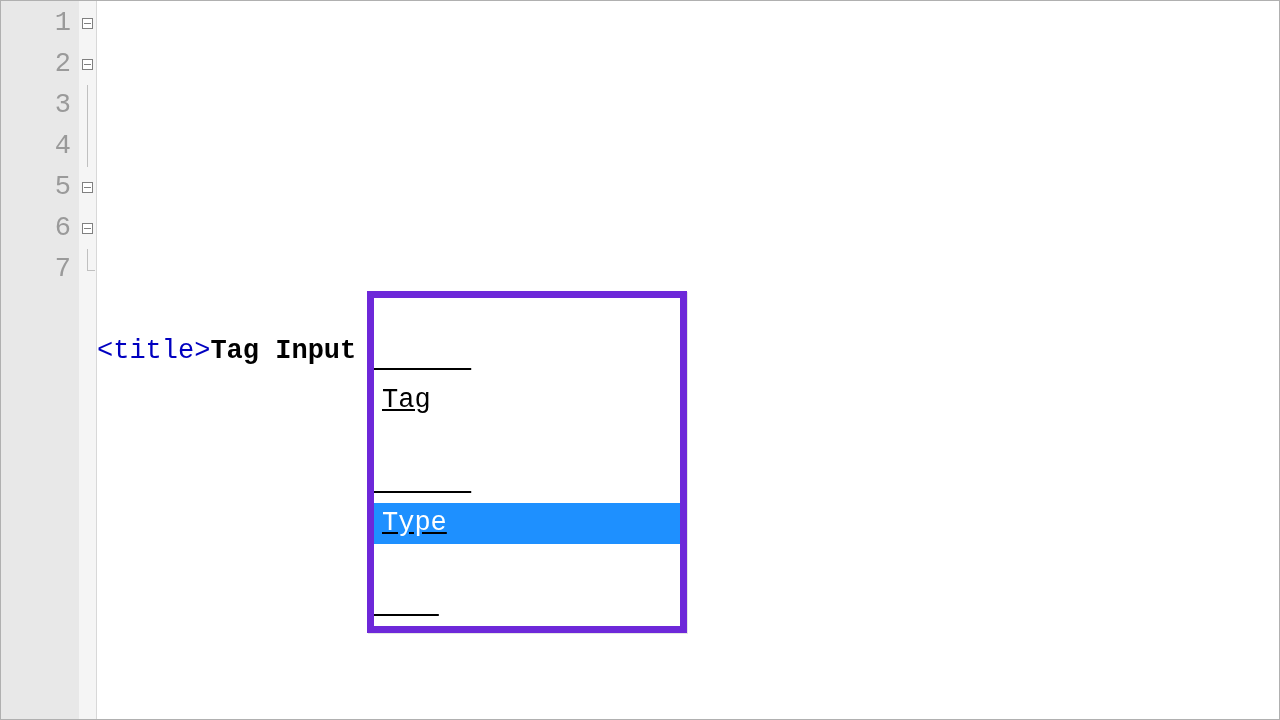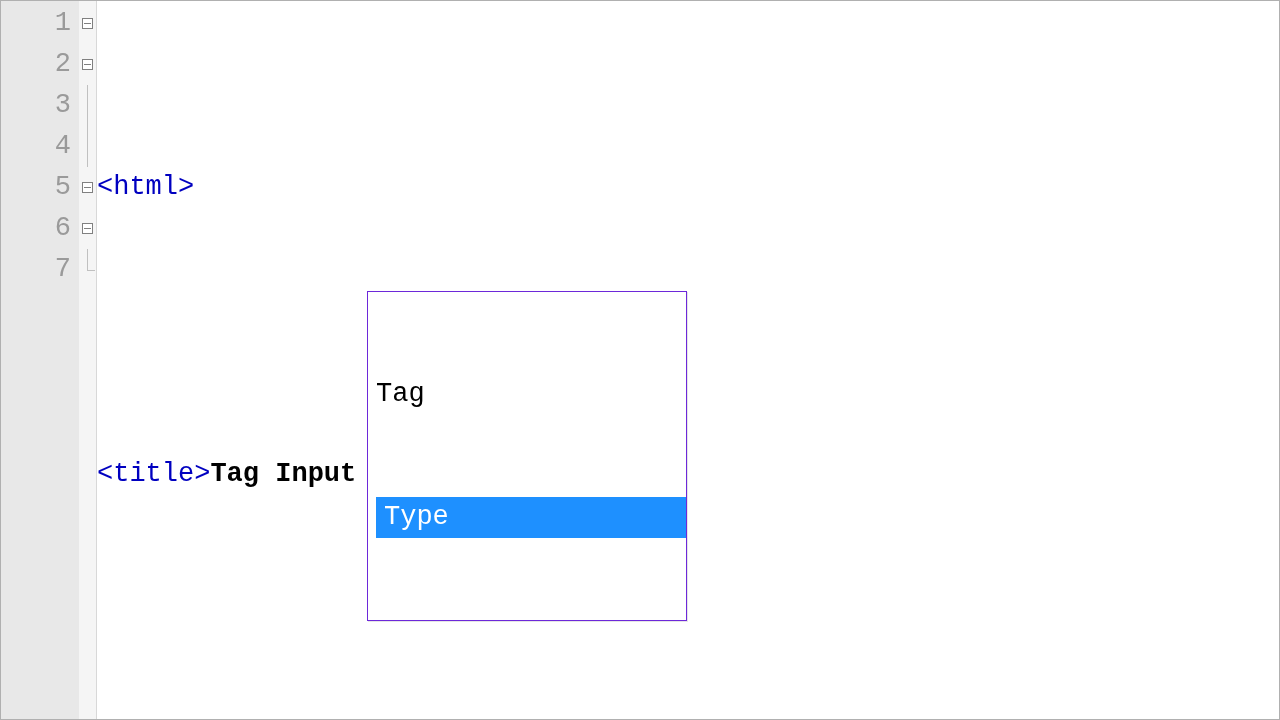--- a/index.html
+++ b/index.html
@@ -72,35 +72,35 @@
     padding-top: 2px;
     position: relative;
     white-space: pre;
   }
   .line { height: 41px; position: relative; padding-left: 0; }
   .c-tag   { color: #0000c0; }
   .c-text  { color: #000; font-weight: bold; }
   
   .autocomplete {
     position: absolute;
-    border: 1px solid #6d28d9;
+    border: 7px solid #6d28d9;
     background: #fff;
     font-size: 27px;
     width: 320px;
     box-shadow: 1px 1px 0 rgba(0,0,0,.1);
+    text-decoration: underline;
   }
   .autocomplete .item {
     padding: 2px 8px;
     height: 41px;
     display:flex; align-items:center;
   }
   .autocomplete .item.selected {
     background: #1e90ff;
     color: #fff;
-    margin-left: 8px;
   }
 </style>
 </head>
 <body>
 
 <div class="editor">
 
   <div class="gutter">
     <div class="ln">1</div>
     <div class="ln">2</div>
@@ -131,21 +131,20 @@
         <span class="minus"></span>
       </div>
     <div class="fc">
         <span class="corner"></span>
       </div>
   </div>
 
   <div class="code">
 
     
-    <div class="line"><span class="c-tag">&lt;</span><span class="c-tag">html</span><span class="c-tag">&gt;</span></div>
 
     
 
     
     <div class="line"><span class="c-tag">&lt;</span><span class="c-tag">title</span><span class="c-tag">&gt;</span><span class="c-text">Tag Input Type Reset</span><span class="c-tag">&lt;/</span><span class="c-tag">title</span><span class="c-tag">&gt;</span></div>
 
     
     
 
     

